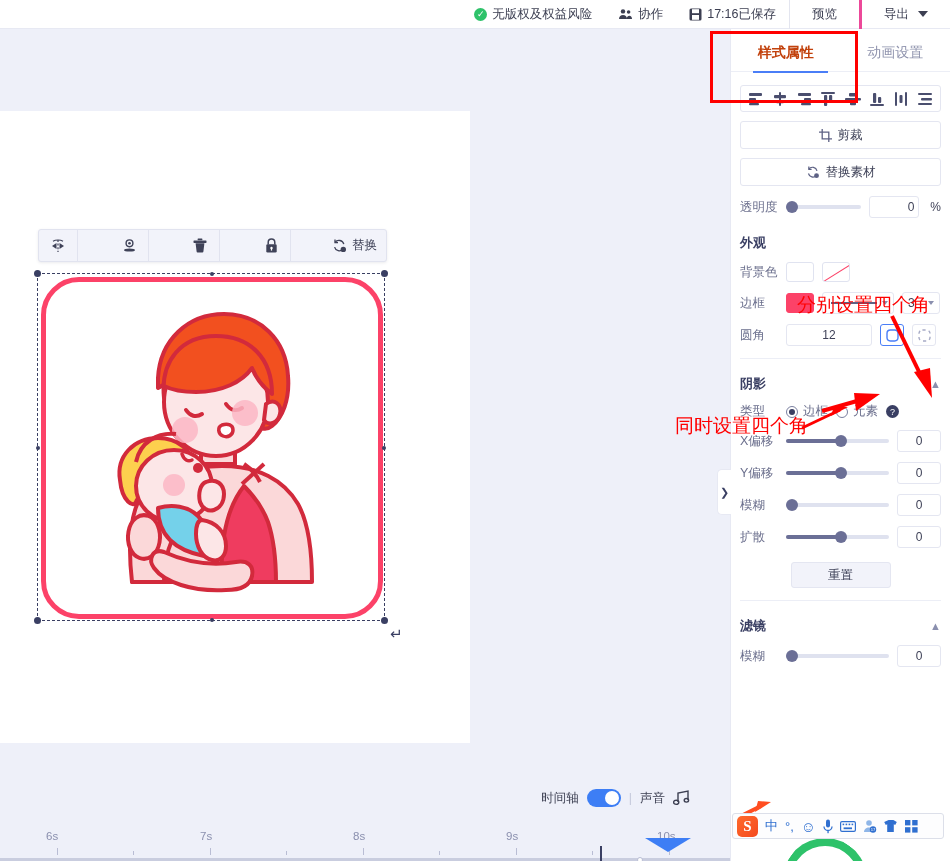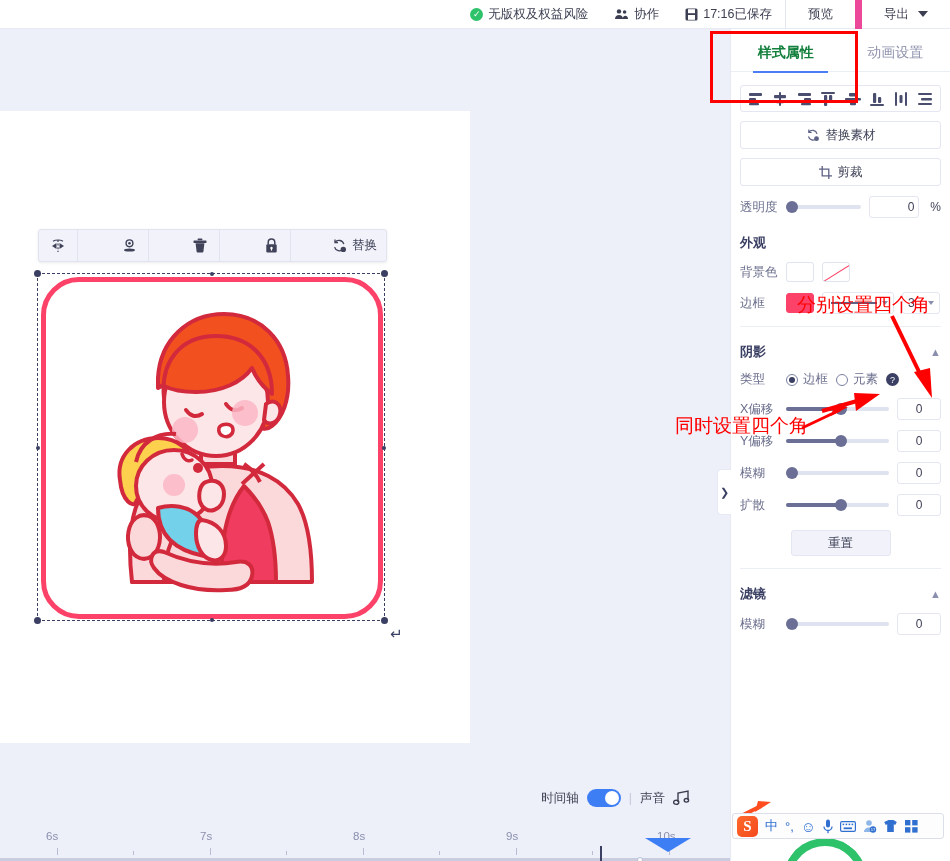--- a/index.html
+++ b/index.html
@@ -22,21 +22,21 @@
   .tb-item { display: flex; align-items: center; gap: 5px; padding: 0 13px; height: 29px; cursor: pointer; }
   .check-ico {
     width: 13px; height: 13px; border-radius: 50%; background: #2ec26a;
     display: inline-flex; align-items: center; justify-content: center;
     color: #fff; font-size: 9px; line-height: 1;
   }
   .tb-btn {
     height: 29px; display: flex; align-items: center; justify-content: center;
     padding: 0 22px; cursor: pointer; font-size: 12.5px; color: #3c3f52;
   }
-  .tb-btn.bordered { border-left: 1px solid #e3e5ef; border-right: 7px solid #ec4899; }
+  .tb-btn.bordered { border-left: 1px solid #e3e5ef; border-right: 3px solid #ec4899; }
   .caret-dn {
     width: 0; height: 0; border-left: 5px solid transparent; border-right: 5px solid transparent;
     border-top: 6px solid #3c3f52; margin-left: 9px;
   }
 
   
   .workspace {
     position: absolute; left: 0; top: 29px; width: 730px; height: 751px;
     background: #eef0f9;
   }
@@ -108,21 +108,21 @@
     border: 1px solid #b9bdd4; top: 39px; }
 
   
   .panel {
     position: absolute; right: 0; top: 29px; width: 220px; height: 832px;
     background: #ffffff; border-left: 1px solid #e7e9f3;
   }
   .panel-tabs { display: flex; height: 48px; align-items: center; justify-content: space-around;
     position: relative; }
   .ptab { font-size: 14px; color: #9094ae; cursor: pointer; padding: 0 6px; }
-  .ptab.active { color: #15803d; font-weight: bold; }
+  .ptab.active { color: #c2410c; font-weight: bold; }
   .ptab-underline { position: absolute; left: 22px; bottom: 4px; width: 75px; height: 2.5px; background: #4a7ef7; }
   .ptab-rail { position: absolute; left: 0; bottom: 5px; width: 220px; height: 1px; background: #eceef6; }
 
   .align-row {
     margin: 8px 9px 0; height: 27px; border: 1px solid #e4e6f1; border-radius: 3px;
     display: flex; align-items: center; justify-content: space-around; padding: 0 3px;
   }
   .align-row svg { cursor: pointer; }
 
   .pbtn {
@@ -443,37 +443,37 @@
           <rect x="6.5" y="3" width="3" height="8" rx="1" fill="#4a4e6e"></rect>
       </svg>
       <svg width="16" height="14" viewBox="0 0 16 14">
         <rect x="1" y="1" width="14" height="2" rx="1" fill="#4a4e6e"></rect>
           <rect x="4" y="6" width="11" height="2.4" rx="1" fill="#4a4e6e"></rect>
           <rect x="1" y="11" width="14" height="2" rx="1" fill="#4a4e6e"></rect>
       </svg>
     </div>
 
     <div class="pbtn">
+      <svg width="13" height="13" viewBox="0 0 13 13">
+        <path d="M3.2 0v9.8h9.8" fill="none" stroke="#5d6184" stroke-width="1.3"></path>
+        <path d="M0 3.2h9.8V13" fill="none" stroke="#5d6184" stroke-width="1.3"></path>
+      </svg>
+      <span>剪裁</span>
+    </div>
+
+    <div class="pbtn">
       <svg width="14" height="13" viewBox="0 0 15 14">
         <path d="M11.8 5.2A5 5 0 0 0 3 3.3" fill="none" stroke="#5d6184" stroke-width="1.3"></path>
         <path d="M3 0.6v3h3" fill="none" stroke="#5d6184" stroke-width="1.3"></path>
         <path d="M2.6 8.1a5 5 0 0 0 8.5 2.2" fill="none" stroke="#5d6184" stroke-width="1.3"></path>
         <circle cx="11.3" cy="10.4" r="2.6" fill="#5d6184"></circle>
       </svg>
       <span>替换素材</span>
     </div>
 
-    <div class="pbtn">
-      <svg width="13" height="13" viewBox="0 0 13 13">
-        <path d="M3.2 0v9.8h9.8" fill="none" stroke="#5d6184" stroke-width="1.3"></path>
-        <path d="M0 3.2h9.8V13" fill="none" stroke="#5d6184" stroke-width="1.3"></path>
-      </svg>
-      <span>剪裁</span>
-    </div>
-
     <div class="prow">
       <span class="lbl">透明度</span>
       <span class="slider">
         <span class="fill" style="width:0%"></span>
         <span class="knob" style="left:0px"></span>
       </span>
       <span class="numbox wide">0</span>
       <span class="pct">%</span>
     </div>
 
@@ -493,20 +493,34 @@
       <span class="selbox-ctl" style="width:72px">
         <span style="display:inline-block;width:46px;height:2px;background:#5d6184;margin-left:3px"></span>
         <span class="mini-caret"></span>
       </span>
       <span class="selbox-ctl" style="width:38px">
         <span>3</span>
         <span class="mini-caret"></span>
       </span>
     </div>
 
+    <div class="prow">
+      <span class="lbl">圆角</span>
+      <span class="numbox" style="width:86px">12</span>
+      <span class="corner-btn active">
+        <svg width="13" height="13" viewBox="0 0 13 13">
+          <rect x="1" y="1" width="11" height="11" rx="3.4" fill="none" stroke="#4a7ef7" stroke-width="1.4"></rect>
+        </svg>
+      </span>
+      <span class="corner-btn">
+        <svg width="13" height="13" viewBox="0 0 13 13">
+          <rect x="1" y="1" width="11" height="11" rx="3.4" fill="none" stroke="#a7abc6" stroke-width="1.4" stroke-dasharray="3.2 3.2"></rect>
+        </svg>
+      </span>
+    </div>
 
     <div class="divider"></div>
 
     <div class="sec-head">
       <span>阴影</span>
       <span class="chev">▲</span>
     </div>
 
     <div class="prow">
       <span class="lbl">类型</span>

